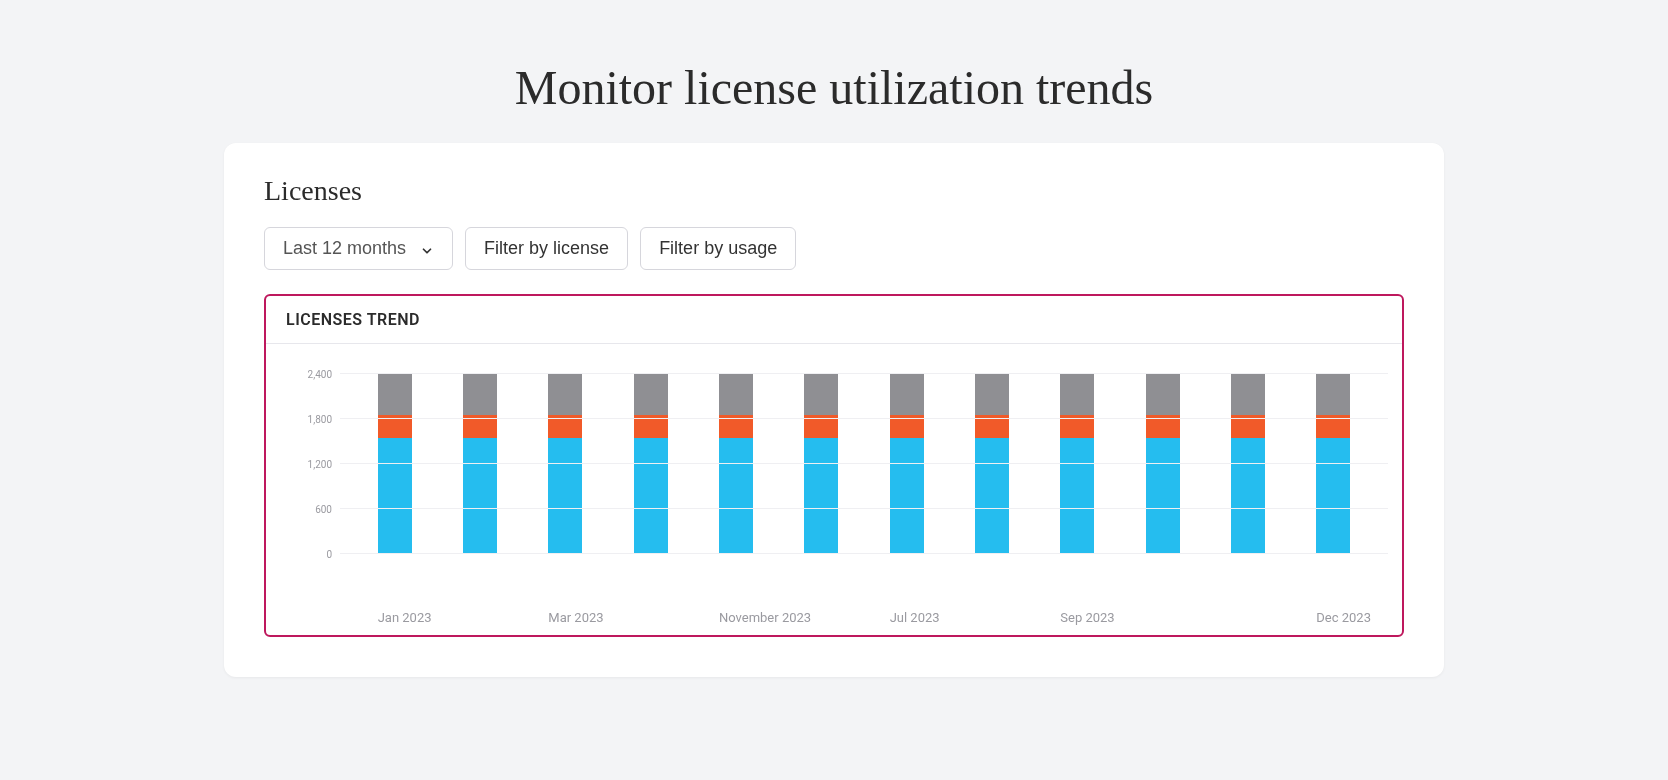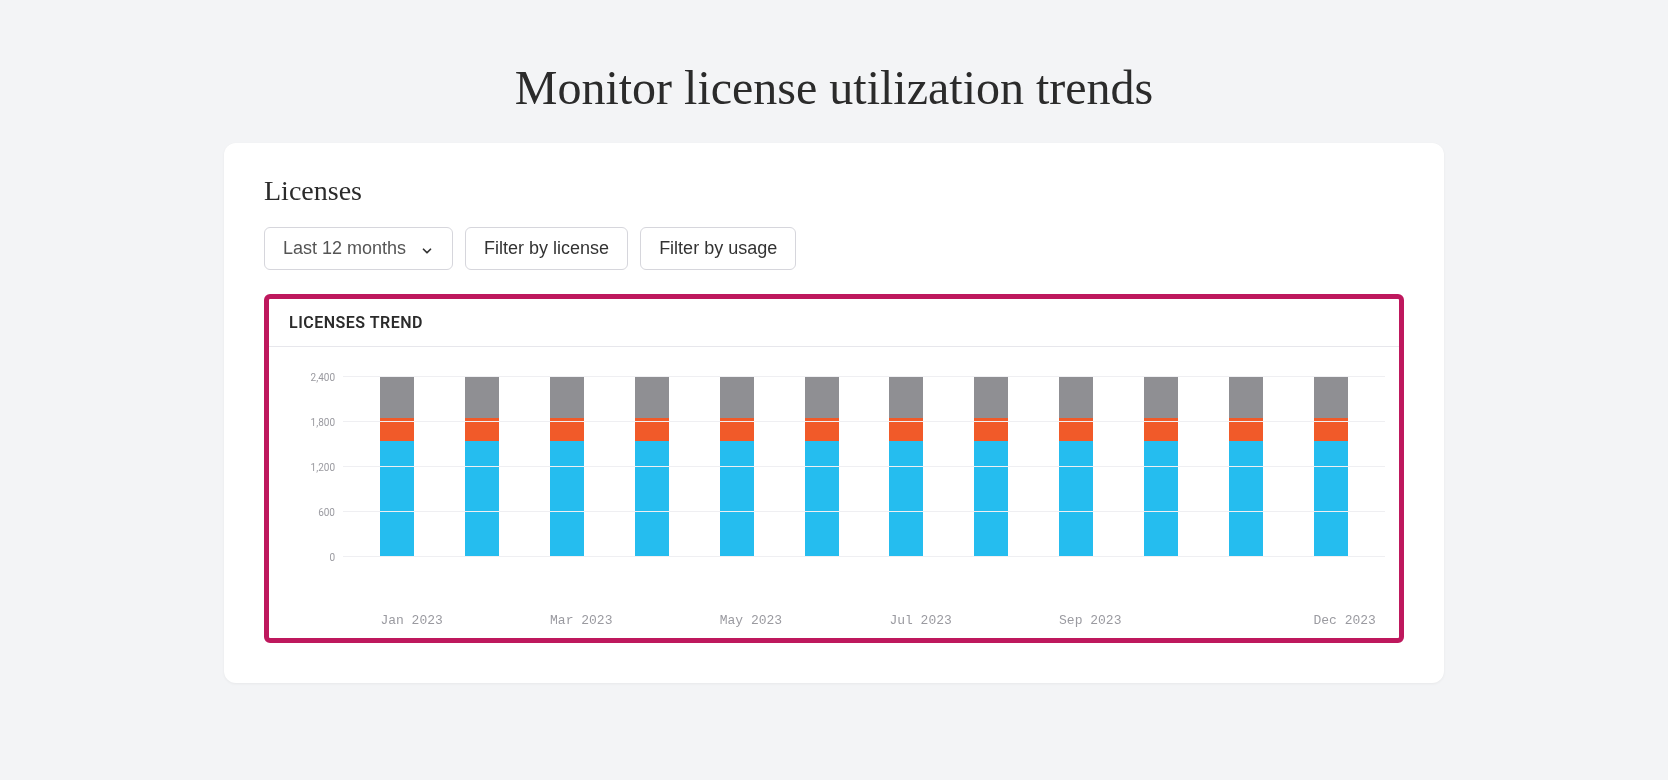--- a/index.html
+++ b/index.html
@@ -54,21 +54,21 @@
     display: inline-flex;
     align-items: center;
     gap: 14px;
   }
   .btn.select { color: #555; }
   .chevron {
     width: 14px; height: 14px;
     display: inline-block;
   }
   .panel {
-    border: 5px solid #be185d;
+    border: 2px solid #be185d;
     border-radius: 6px;
   }
   .panel-header {
     padding: 14px 20px;
     border-bottom: 1px solid #e7e7ec;
     font-size: 16px;
     letter-spacing: 0.5px;
     font-weight: 600;
     color: #2b2b2b;
   }
@@ -124,21 +124,20 @@
     margin-left: 60px;
     padding: 16px 12px 0 12px;
     justify-content: space-around;
   }
   .x-label {
     width: 34px;
     text-align: center;
     font-size: 13px;
     color: #9a9aa0;
     white-space: nowrap;
-    font-family: Liberation Mono, monospace;
   }
   .x-label.hidden { visibility: hidden; }
 </style>
 </head>
 <body>
 
 <div class="outer">
   <h1 class="page-title">Monitor license utilization trends</h1>
 
   <div class="card">
@@ -240,21 +239,21 @@
               <div class="gridline" style="bottom: 90px;"></div>
               <div class="gridline" style="bottom: 135px;"></div>
               <div class="gridline" style="bottom: 180px;"></div>
             </div>
         </div>
         <div class="x-axis" id="x-axis">
             <div class="x-label">Jan 2023</div>
             <div class="x-label hidden">.</div>
             <div class="x-label">Mar 2023</div>
             <div class="x-label hidden">.</div>
-            <div class="x-label">May 2023</div>
+            <div class="x-label">November 2023</div>
             <div class="x-label hidden">.</div>
             <div class="x-label">Jul 2023</div>
             <div class="x-label hidden">.</div>
             <div class="x-label">Sep 2023</div>
             <div class="x-label hidden">.</div>
             <div class="x-label hidden">.</div>
             <div class="x-label">Dec 2023</div>
           </div>
       </div>
     </div>

